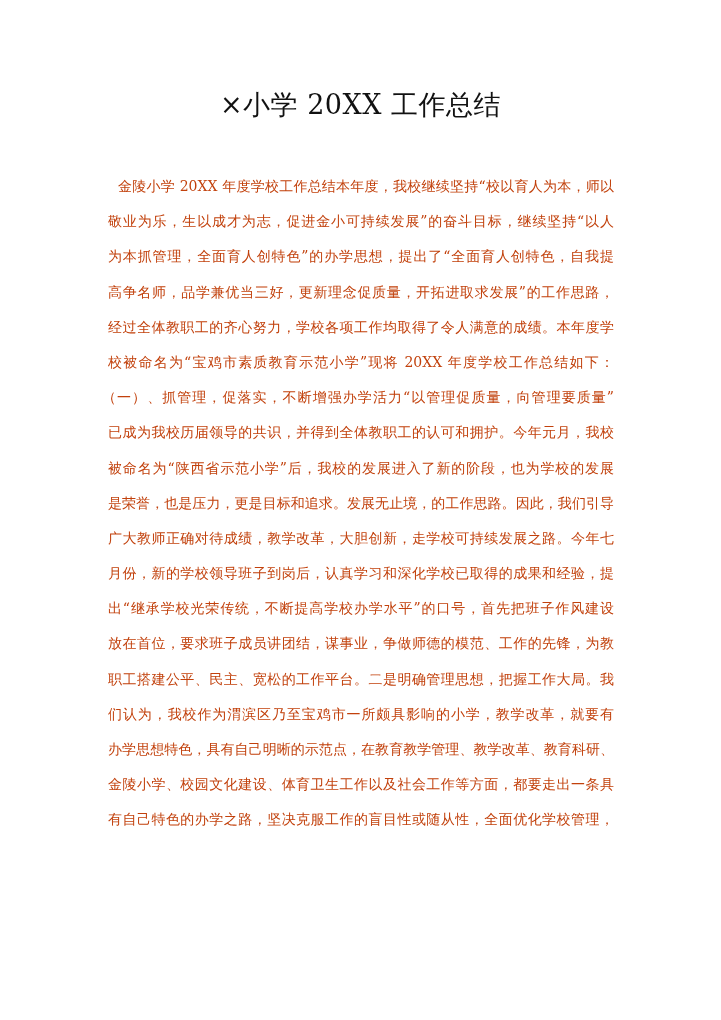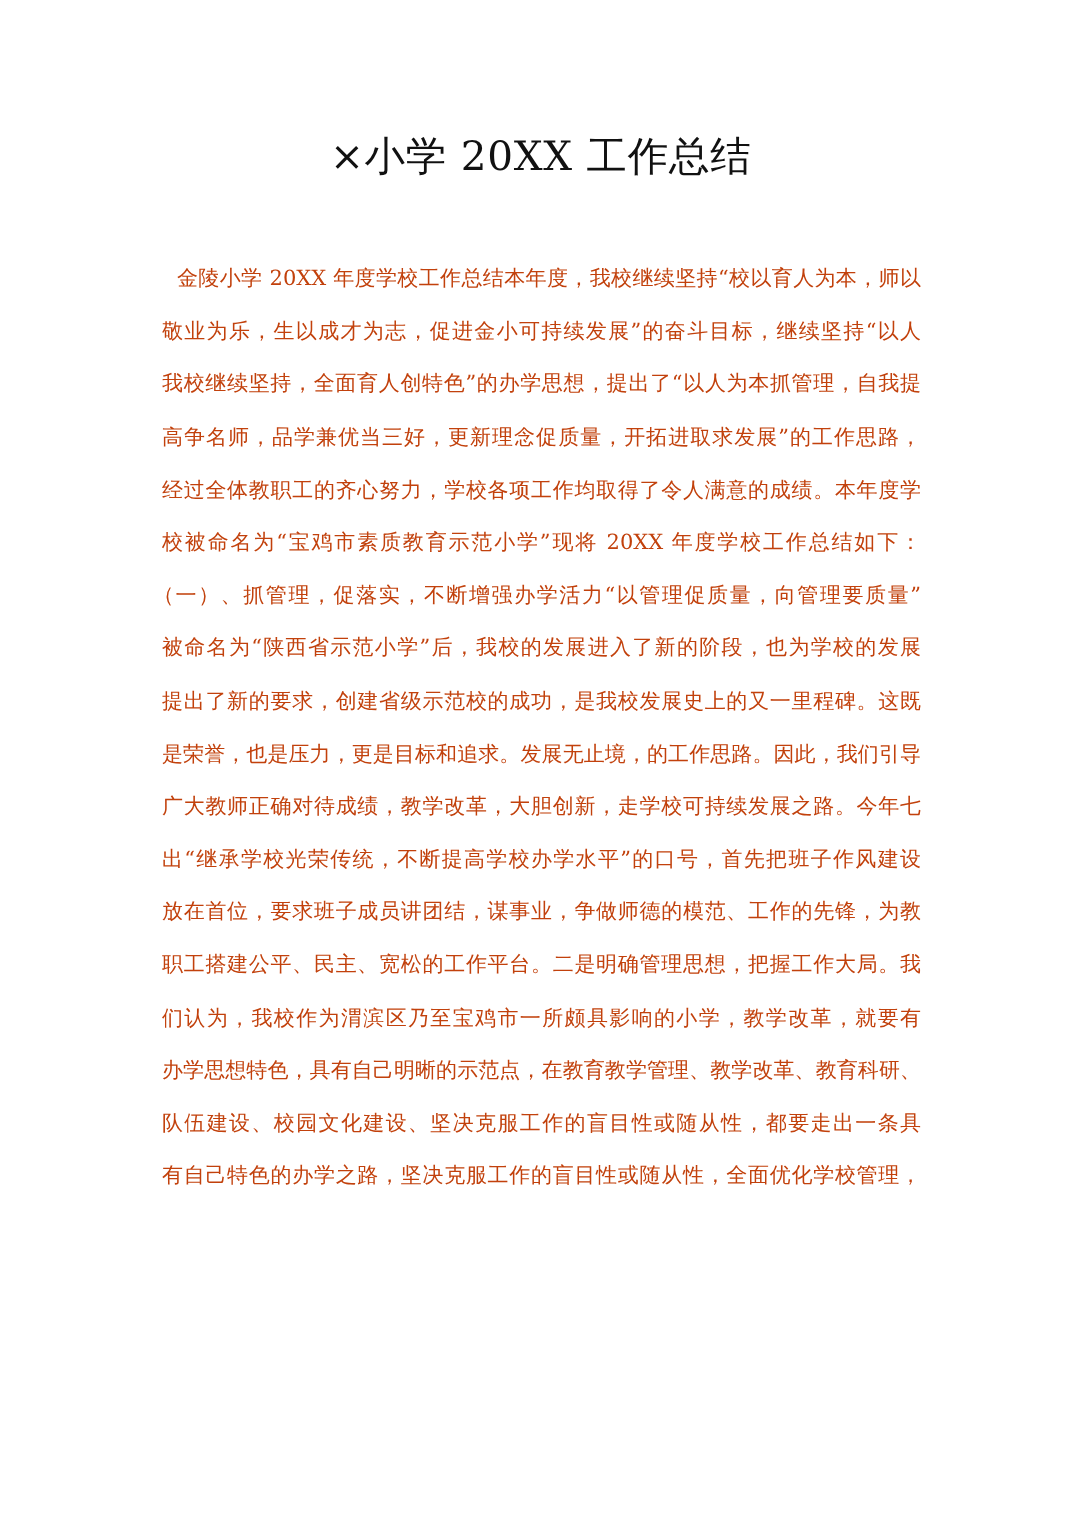--- a/index.html
+++ b/index.html
@@ -62,30 +62,31 @@
   </style>
 </head>
 <body>
 
 <div class="page">
   <h1 class="title">×小学 20XX 工作总结</h1>
 
   <div class="body-lines">
     <span class="line indent-small">金陵小学 20XX 年度学校工作总结本年度，我校继续坚持“校以育人为本，师以</span>
     <span class="line">敬业为乐，生以成才为志，促进金小可持续发展”的奋斗目标，继续坚持“以人</span>
-    <span class="line">我校继续坚持，全面育人创特色”的办学思想，提出了“以人为本抓管理，自我提</span>
+    <span class="line">为本抓管理，全面育人创特色”的办学思想，提出了“全面育人创特色，自我提</span>
     <span class="line">高争名师，品学兼优当三好，更新理念促质量，开拓进取求发展”的工作思路，</span>
     <span class="line">经过全体教职工的齐心努力，学校各项工作均取得了令人满意的成绩。本年度学</span>
     <span class="line">校被命名为“宝鸡市素质教育示范小学”现将 20XX 年度学校工作总结如下：</span>
     <span class="line paren">（一）、抓管理，促落实，不断增强办学活力“以管理促质量，向管理要质量”</span>
+    <span class="line">已成为我校历届领导的共识，并得到全体教职工的认可和拥护。今年元月，我校</span>
     <span class="line">被命名为“陕西省示范小学”后，我校的发展进入了新的阶段，也为学校的发展</span>
-    <span class="line">提出了新的要求，创建省级示范校的成功，是我校发展史上的又一里程碑。这既</span>
     <span class="line">是荣誉，也是压力，更是目标和追求。发展无止境，的工作思路。因此，我们引导</span>
     <span class="line">广大教师正确对待成绩，教学改革，大胆创新，走学校可持续发展之路。今年七</span>
+    <span class="line">月份，新的学校领导班子到岗后，认真学习和深化学校已取得的成果和经验，提</span>
     <span class="line">出“继承学校光荣传统，不断提高学校办学水平”的口号，首先把班子作风建设</span>
     <span class="line">放在首位，要求班子成员讲团结，谋事业，争做师德的模范、工作的先锋，为教</span>
     <span class="line">职工搭建公平、民主、宽松的工作平台。二是明确管理思想，把握工作大局。我</span>
     <span class="line">们认为，我校作为渭滨区乃至宝鸡市一所颇具影响的小学，教学改革，就要有</span>
     <span class="line">办学思想特色，具有自己明晰的示范点，在教育教学管理、教学改革、教育科研、</span>
-    <span class="line">队伍建设、校园文化建设、坚决克服工作的盲目性或随从性，都要走出一条具</span>
+    <span class="line">金陵小学、校园文化建设、体育卫生工作以及社会工作等方面，都要走出一条具</span>
     <span class="line">有自己特色的办学之路，坚决克服工作的盲目性或随从性，全面优化学校管理，</span>
   </div>
 </div>
 
 </body></html>

